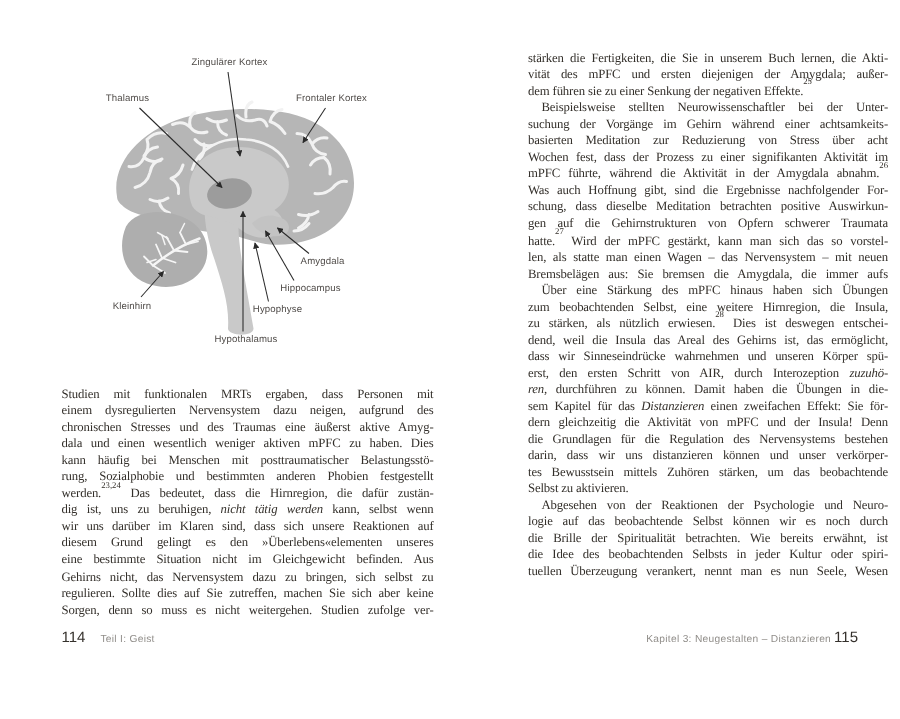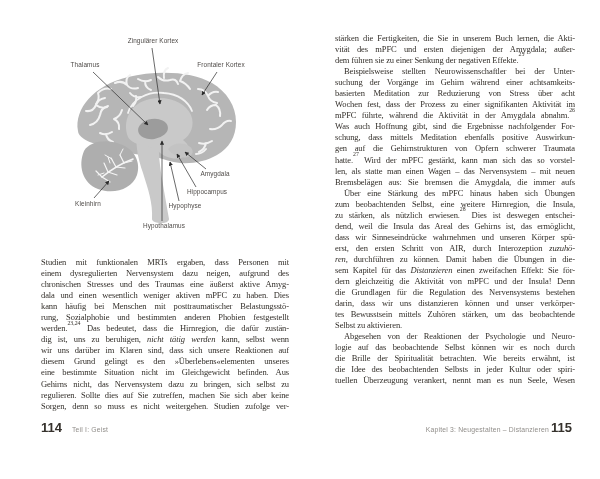--- a/index.html
+++ b/index.html
@@ -14,34 +14,34 @@
     font-family:"Liberation Sans", sans-serif;
     font-size:6.4px; fill:var(--label-color,#4f4b48); letter-spacing:.1px;
   }
   .darrow { stroke:var(--arrow-color,#2a2a2a); stroke-width:.7; }
   
   .text-block {
     position:absolute; color:#332f2a; font-size:8.5px; line-height:11.05px;
     letter-spacing:-0.1px; width:248px;
   }
   #left-text  { left:41px;  top:257px; width:248px; }
-  #right-text { left:335px; top:33px;  width:240px; }
+  #right-text { left:352px; top:33px;  width:240px; }
   .line { text-align:justify; text-align-last:justify; white-space:nowrap; }
   .line.last { text-align-last:left; }
   .para.indent .line:first-child { text-indent:9px; }
   .line sup { font-size:5.8px; line-height:0; position:relative; top:-2.8px; letter-spacing:0; }
   .line i { font-style:italic; }
   
   .footer {
     position:absolute; font-family:"Liberation Sans", sans-serif;
     font-size:6.8px; color:#908d89; letter-spacing:.2px; top:420px;
   }
   #left-footer  { left:41px; }
   #right-footer { right:28px; text-align:right; }
-  .page-num { color:#35312c; font-weight:bold; font-size:13px; letter-spacing:0; }
+  .page-num { color:#35312c; font-weight:normal; font-size:10px; letter-spacing:0; }
   #left-footer .footer-label  { margin-left:10px; }
   #right-footer .page-num     { margin-left:2px; }
 </style>
 </head>
 <body>
 
 <div class="book">
 
   <div class="diagram">
     <svg viewBox="0 0 250 222" xmlns="http://www.w3.org/2000/svg">
@@ -148,21 +148,21 @@
         <div class="line">vität des mPFC und ersten diejenigen der Amygdala; außer-</div>
         <div class="line last">dem führen sie zu einer Senkung der negativen Effekte.<sup>25</sup></div>
       </div>
       <div class="para indent">
         <div class="line">Beispielsweise stellten Neurowissenschaftler bei der Unter-</div>
         <div class="line">suchung der Vorgänge im Gehirn während einer achtsamkeits-</div>
         <div class="line">basierten Meditation zur Reduzierung von Stress über acht</div>
         <div class="line">Wochen fest, dass der Prozess zu einer signifikanten Aktivität im</div>
         <div class="line">mPFC führte, während die Aktivität in der Amygdala abnahm.<sup>26</sup></div>
         <div class="line">Was auch Hoffnung gibt, sind die Ergebnisse nachfolgender For-</div>
-        <div class="line">schung, dass mittels Meditation ebenfalls positive Auswirkun-</div>
+        <div class="line">schung, dass dieselbe Meditation betrachten positive Auswirkun-</div>
         <div class="line">gen auf die Gehirnstrukturen von Opfern schwerer Traumata</div>
         <div class="line">hatte.<sup>27</sup> Wird der mPFC gestärkt, kann man sich das so vorstel-</div>
         <div class="line">len, als statte man einen Wagen – das Nervensystem – mit neuen</div>
         <div class="line">Bremsbelägen aus: Sie bremsen die Amygdala, die immer aufs</div>
       </div>
       <div class="para indent">
         <div class="line">Über eine Stärkung des mPFC hinaus haben sich Übungen</div>
         <div class="line">zum beobachtenden Selbst, eine weitere Hirnregion, die Insula,</div>
         <div class="line">zu stärken, als nützlich erwiesen.<sup>28</sup> Dies ist deswegen entschei-</div>
         <div class="line">dend, weil die Insula das Areal des Gehirns ist, das ermöglicht,</div>

